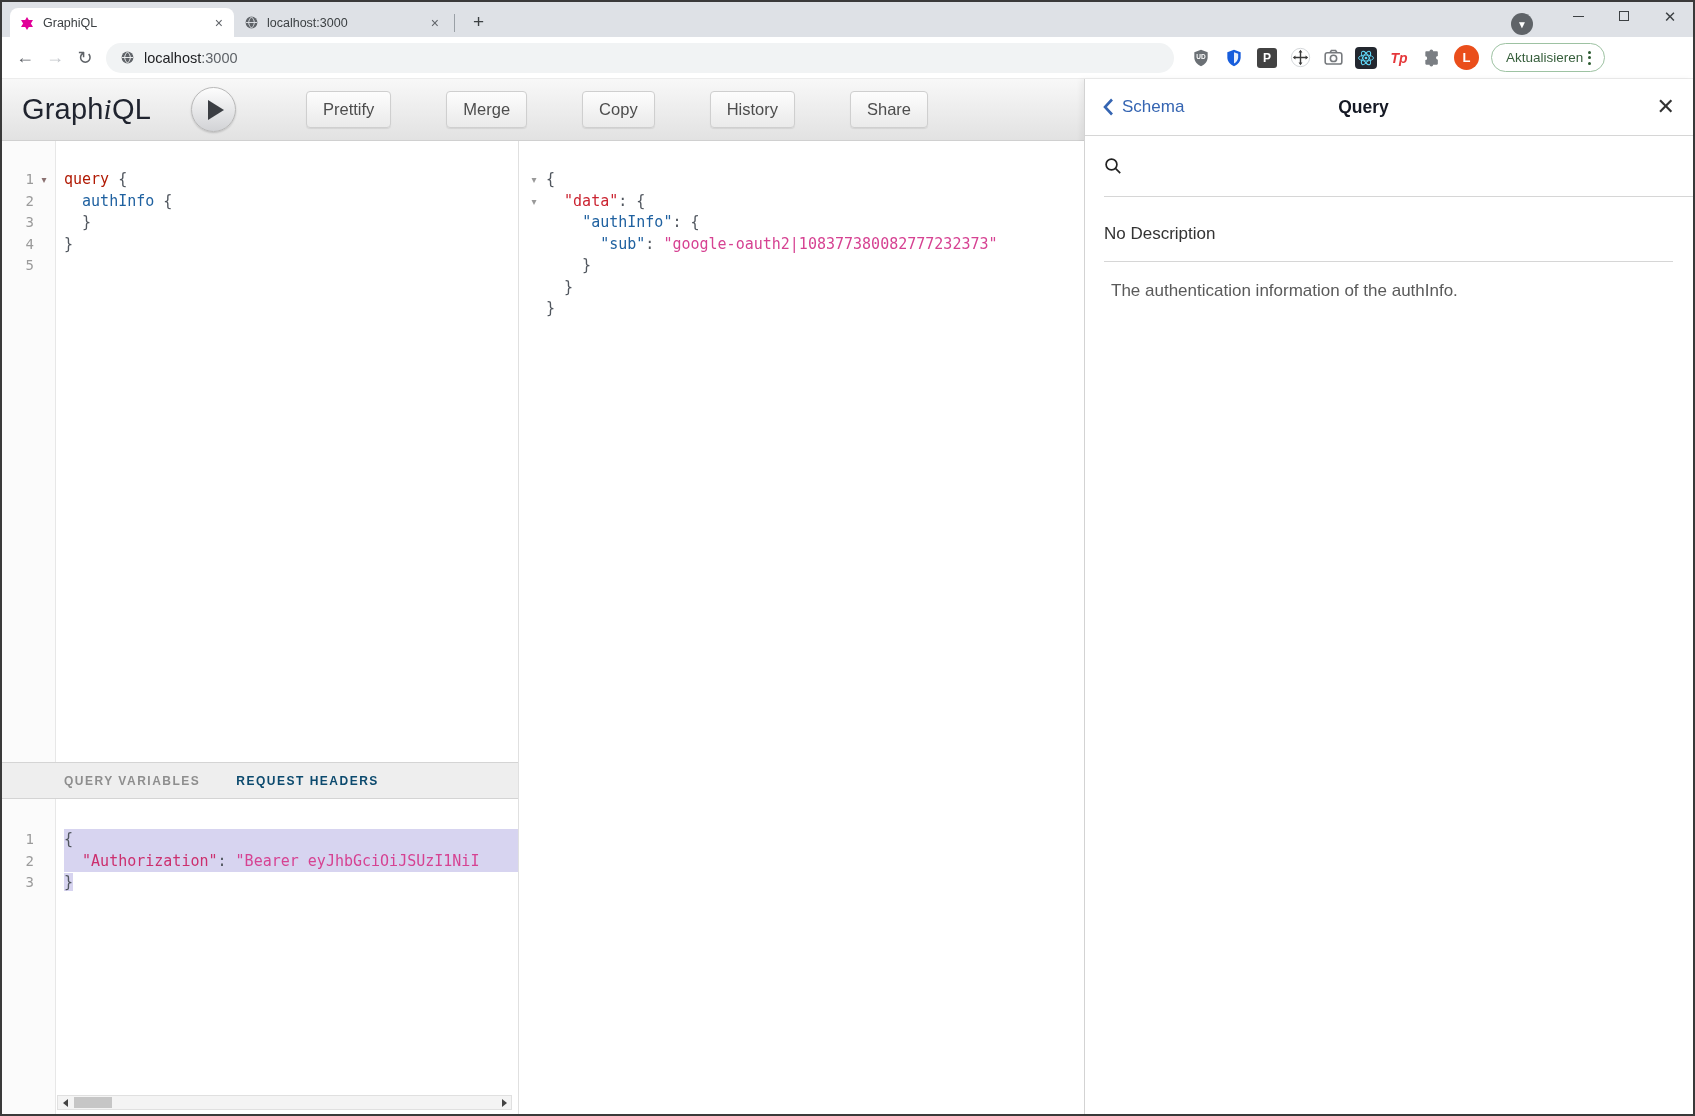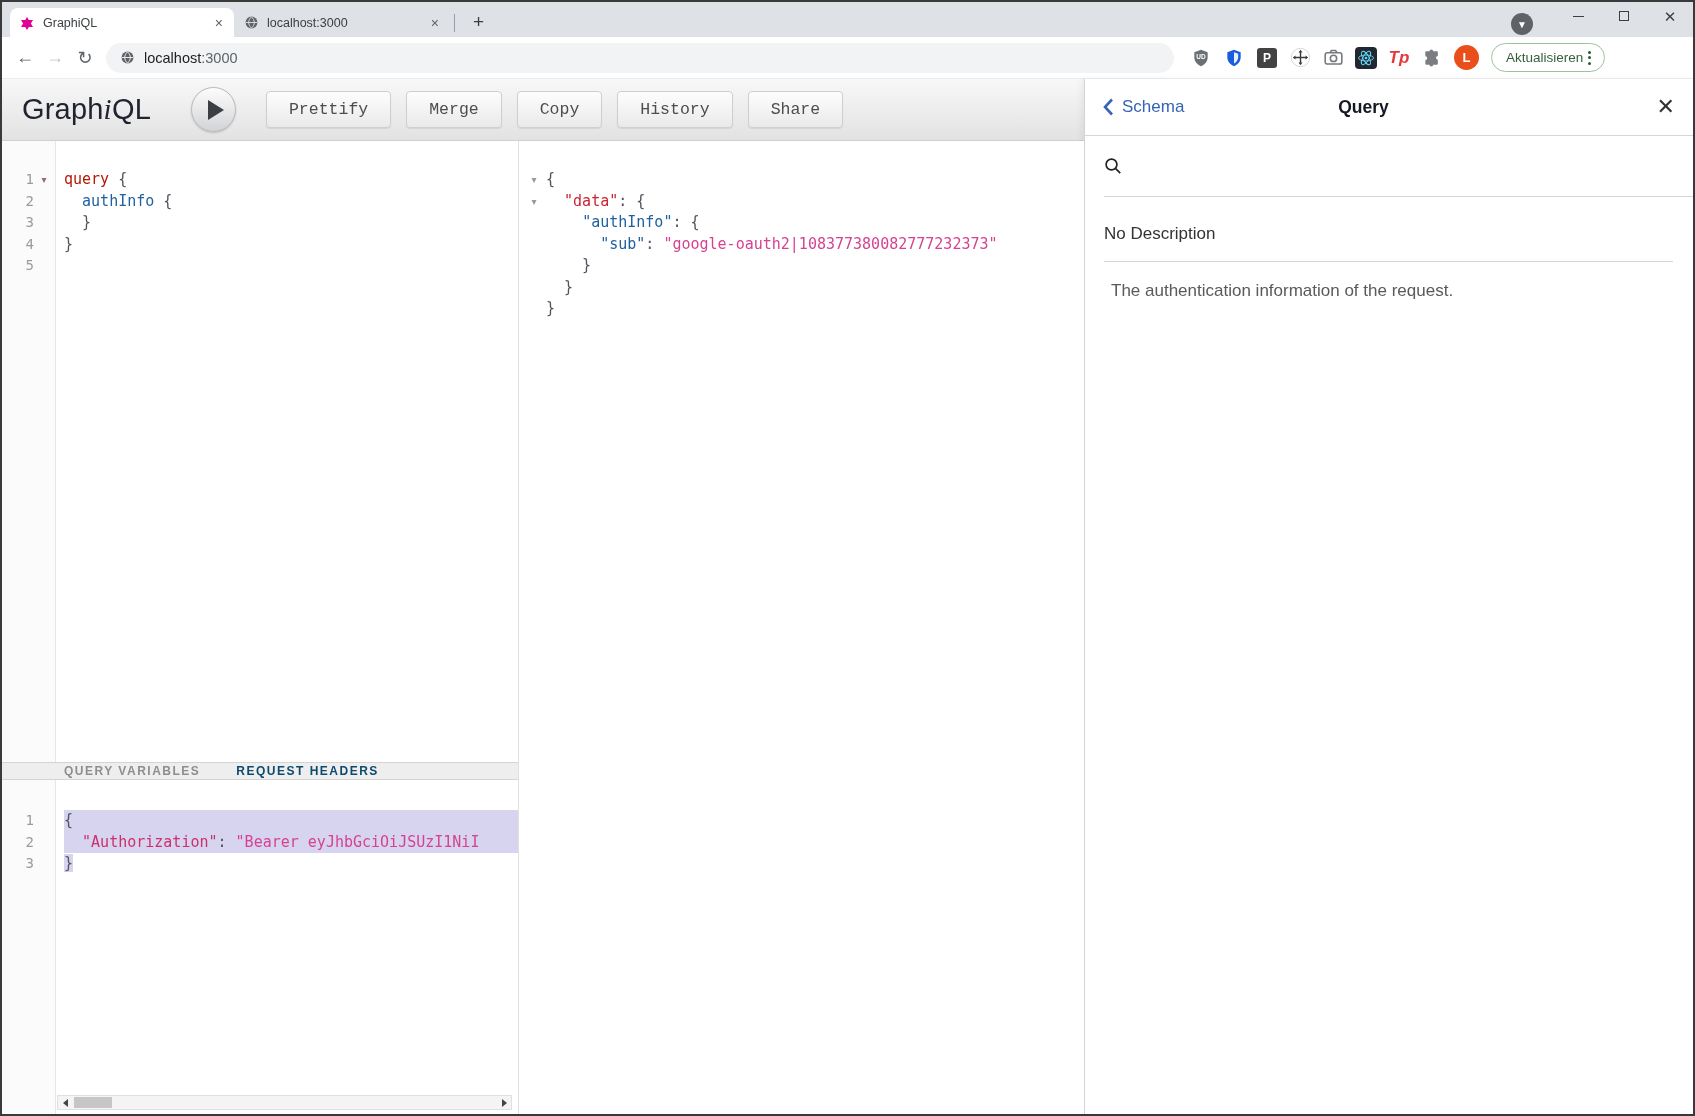--- a/index.html
+++ b/index.html
@@ -30,41 +30,41 @@
   
   .navbar { height:42px; background:#fff; display:flex; align-items:center; padding:0 8px; border-bottom:1px solid #ececec; flex:0 0 auto; }
   .nav-ic { width:30px; height:30px; display:flex; align-items:center; justify-content:center; font-size:18px; color:#5f6368; }
   .nav-ic.disabled { color:#c4c7cc; }
   .addressbar { width:1068px; height:30px; background:#f1f3f4; border-radius:15px; display:flex; align-items:center; padding:0 14px; margin-left:6px; gap:9px; }
   .addressbar .url { font-size:14.5px; color:#202124; }
   .addressbar .url .port { color:#5f6368; }
   .ext-icons { display:flex; align-items:center; gap:11px; margin-left:16px; }
   .ext { width:22px; height:22px; display:flex; align-items:center; justify-content:center; position:relative; }
   .ext-p { width:20px; height:20px; background:#424242; border-radius:3px; color:#fff; font-weight:bold; font-size:12px; line-height:20px; text-align:center; }
-  .ext-tp { color:#e5383b; font-weight:bold; font-size:17px; font-style:italic; }
+  .ext-tp { color:#e5383b; font-weight:bold; font-size:14px; font-style:italic; }
   .ext-react { width:22px; height:22px; background:#23272f; border-radius:4px; display:flex; align-items:center; justify-content:center; }
   .avatar { width:25px; height:25px; border-radius:50%; background:#ea4e1b; color:#fff; font-size:13px; font-weight:bold; display:flex; align-items:center; justify-content:center; }
   .update-pill { height:29px; border:1.5px solid #9dc2a2; border-radius:15px; display:flex; align-items:center; padding:0 8px 0 14px; margin-left:12px; gap:0; }
   .update-pill .label { font-size:13.5px; color:#365e3b; }
   .kebab { display:flex; flex-direction:column; gap:2.5px; padding:4px 5px; }
   .kebab i { width:3px; height:3px; border-radius:50%; background:#2c5a30; display:block; }
   .shield-txt { position:absolute; top:6px; left:0; width:100%; text-align:center; color:#fff; font-size:6.5px; font-weight:bold; }
 
   
   .app { flex:1; display:flex; min-height:0; }
   .workspace { width:1082px; flex:0 0 auto; display:flex; flex-direction:column; min-height:0; }
 
   
   .gql-topbar { height:62px; background:linear-gradient(#f8f8f8,#e2e2e2); border-bottom:1px solid #d0d0d0; display:flex; align-items:center; padding:0 20px; flex:0 0 auto; }
   .gql-logo { font-size:29px; color:#20242f; letter-spacing:0.2px; }
   .gql-logo .it { font-style:italic; font-family:"Liberation Serif", serif; }
   .play-btn { width:45px; height:45px; border-radius:50%; background:linear-gradient(#fdfdfd,#d2d3d6); border:1px solid #b9b9b9; box-shadow:0 1px 2px rgba(0,0,0,0.18); margin-left:40px; display:flex; align-items:center; justify-content:center; }
   .play-tri { width:0; height:0; border-top:10px solid transparent; border-bottom:10px solid transparent; border-left:16px solid #3b3e43; margin-left:5px; }
   .tb-buttons { display:flex; gap:15px; margin-left:30px; }
-  .tb-btn { height:37px; padding:0 22px; font-size:16.5px; color:#4d4d4d; background:linear-gradient(#fdfdfd,#eaeaea); border:1px solid #cfcfcf; border-radius:4px; box-shadow:0 1px 1px rgba(0,0,0,0.08); font-family:Liberation Mono, monospace; }
+  .tb-btn { height:37px; padding:0 16px; font-size:16.5px; color:#4d4d4d; background:linear-gradient(#fdfdfd,#eaeaea); border:1px solid #cfcfcf; border-radius:4px; box-shadow:0 1px 1px rgba(0,0,0,0.08); font-family:Liberation Sans, sans-serif;margin-left:40px; }
 
   .main { flex:1; display:flex; min-height:0; }
 
   
   .editors { width:517px; flex:0 0 auto; border-right:1px solid #e0e0e0; display:flex; flex-direction:column; min-height:0; }
   .mono { font-family:"DejaVu Sans Mono", monospace; font-size:15px; line-height:21.5px; }
   .cl { white-space:pre; height:21.5px; }
   .gutter { width:54px; flex:0 0 auto; background:#fbfbfb; border-right:1px solid #e7e7e7; }
   .gut-row { height:21.5px; display:flex; }
   .gut-num { width:32px; text-align:right; color:#9b9b9b; font-family:"DejaVu Sans Mono",monospace; font-size:14px; line-height:21.5px; }
@@ -75,21 +75,21 @@
 
   .tok-kw { color:#B11A04; }
   .tok-field { color:#1F61A0; }
   .tok-p { color:#50565e; }
   .tok-key-red { color:#CB2431; }
   .tok-key-blue { color:#1F61A0; }
   .tok-str { color:#D64292; }
   .tok-prop { color:#CC2F6E; }
 
   
-  .var-titlebar { height:18px; flex:0 0 auto; background:#eeeeee; border-top:1px solid #d4d4d4; border-bottom:1px solid #d4d4d4; display:flex; align-items:center; padding-left:62px; gap:36px; }
+  .var-titlebar { height:37px; flex:0 0 auto; background:#eeeeee; border-top:1px solid #d4d4d4; border-bottom:1px solid #d4d4d4; display:flex; align-items:center; padding-left:62px; gap:36px; }
   .var-tab { font-size:12px; font-weight:bold; letter-spacing:1.5px; }
   .var-tab.inactive { color:#8e8e8e; }
   .var-tab.active { color:#0c4a6e; }
   .var-editor { flex:1; display:flex; position:relative; min-height:0; }
   .var-editor .gutter { padding-top:30px; }
   .var-editor .code-area { padding-top:30px; }
   .sel { background:#d7d4f0; }
   .sel-fill { display:inline-block; min-width:100%; }
 
   .hscrollbar { position:absolute; left:55px; right:6px; bottom:4px; height:15px; background:#f4f4f4; border:1px solid #e0e0e0; display:flex; align-items:center; }
@@ -358,17 +358,17 @@
       </div>
       <div class="doc-search">
         <svg width="18" height="18" viewBox="0 0 18 18">
             <circle cx="7.5" cy="7.5" r="5.4" fill="none" stroke="#222" stroke-width="1.7"></circle>
             <line x1="11.7" y1="11.7" x2="16.2" y2="16.2" stroke="#222" stroke-width="1.7"></line>
           </svg>
       </div>
       <div class="doc-content">
         <div class="no-desc">No Description</div>
         <hr class="doc-hr">
-        <div class="field-desc">The authentication information of the request.</div>
+        <div class="field-desc">The authentication information of the authInfo.</div>
       </div>
     </div>
   </div>
 </div>
 
 </body></html>

